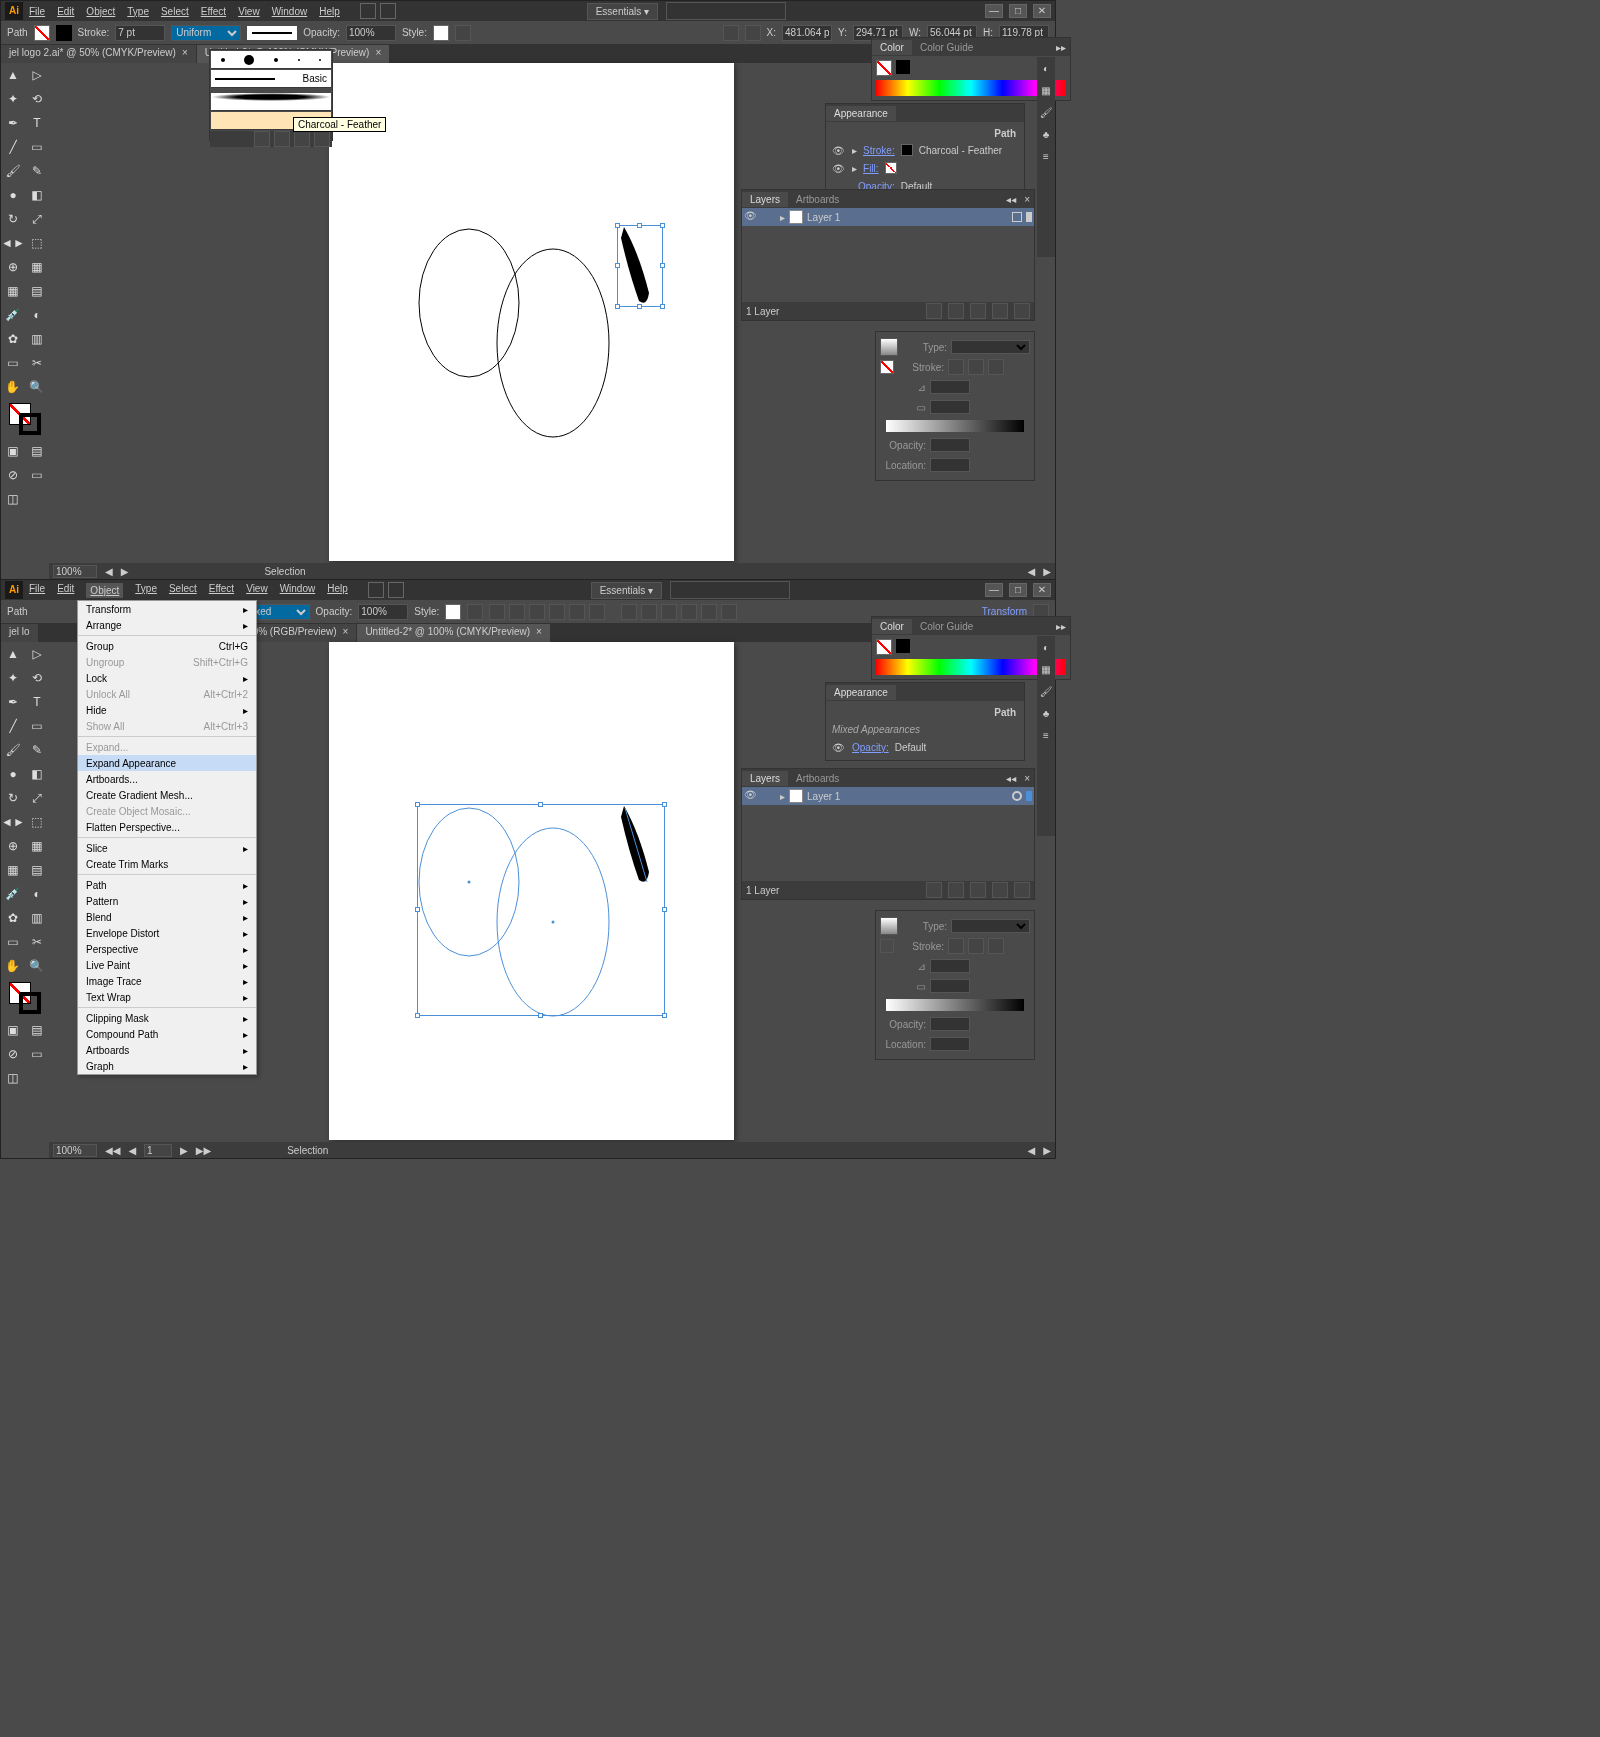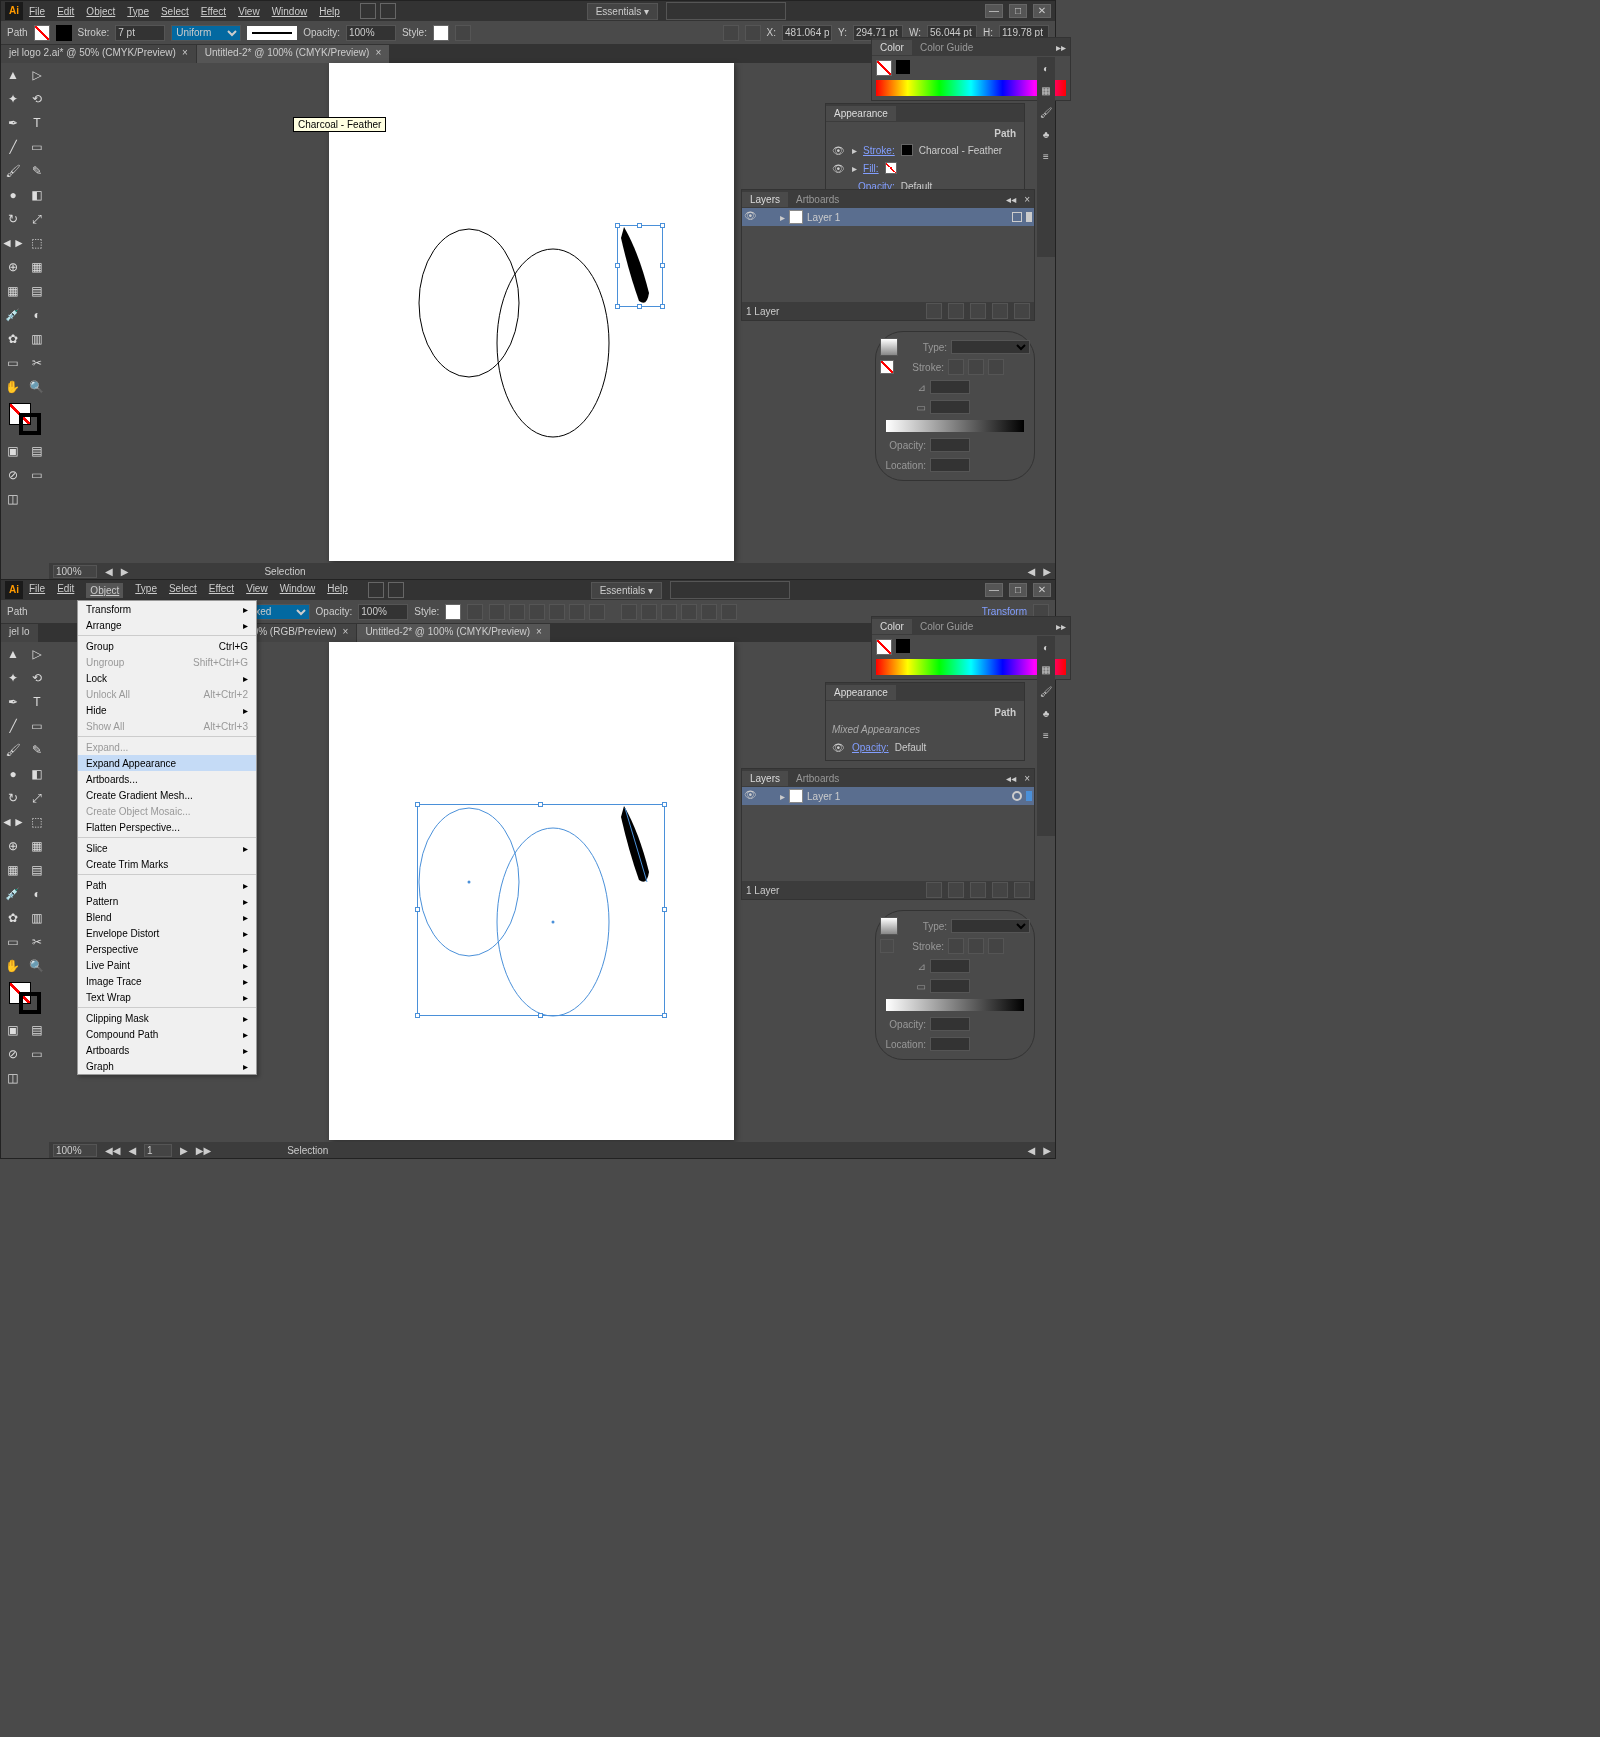--- a/index.html
+++ b/index.html
@@ -54,21 +54,21 @@
 .color-panel { width: 200px; }
 .spectrum { width: 100%; height: 16px; margin-top: 4px; background: linear-gradient(to right, #ff0000, #ffff00, #00ff00, #00ffff, #0000ff, #ff00ff, #ff0000); }
 .appearance-panel { width: 200px; }
 .app-row { display: flex; align-items: center; height: 18px; gap: 6px; padding: 0 2px; }
 .app-eye { width: 14px; }
 .app-link { color: #829eff; text-decoration: underline; cursor: pointer; }
 .layers-panel { position: absolute; top: 188px; right: 20px; width: 294px; }
 .layer-row { display: flex; align-items: center; height: 18px; background: #5a6e8f; padding: 0 2px; gap: 4px; }
 .layer-toggle { width: 14px; height: 14px; }
 .layers-footer { height: 18px; background: #3c3c3c; display: flex; align-items: center; padding: 0 4px; gap: 6px; }
-.gradient-panel { position: absolute; top: 330px; right: 20px; width: 160px; border-radius: 28px; }
+.gradient-panel { position: absolute; top: 330px; right: 20px; width: 160px; }
 .grad-row { display: flex; align-items: center; height: 18px; gap: 4px; margin: 2px 0; }
 .grad-label { width: 46px; text-align: right; color: #999; }
 .grad-input { width: 40px; height: 14px; background: #333; border: 1px solid #555; }
 .grad-strip { width: 138px; height: 12px; margin: 4px auto; background: linear-gradient(to right, #fff, #000); }
 .status-bar { position: absolute; bottom: 0; left: 48px; right: 0; height: 16px; background: #3c3c3c; display: flex; align-items: center; font-size: 10px; padding: 0 4px; gap: 8px; }
 .zoom-field { width: 44px; background: #444; border: 1px solid #555; color: #ccc; padding: 0 2px; }
 .dropdown-menu { position: absolute; left: 76px; top: 20px; width: 180px; background: #f0f0f0; color: #000; border: 1px solid #999; box-shadow: 2px 2px 4px rgba(0,0,0,0.3); z-index: 20; font-size: 11px; }
 .menu-item { height: 16px; padding: 0 8px; display: flex; align-items: center; justify-content: space-between; cursor: default; }
 .menu-item:hover, .menu-item.highlighted { background: #c5dbf6; }
 .menu-item.disabled { color: #999; }
@@ -171,20 +171,45 @@
       <div class="fill-sw diag"></div>
       <div class="stroke-sw"></div>
     </div>
     <div class="tool">▣</div>
     <div class="tool">▤</div>
     <div class="tool">⊘</div>
     <div class="tool">▭</div>
     <div class="tool">◫</div>
   </div>
 
+  <div class="brush-panel">
+    <div class="brush-row">
+        <div class="brush-dots">
+          <div class="brush-dot"></div>
+          <div class="brush-dot big"></div>
+          <div class="brush-dot"></div>
+          <div class="brush-dot" style="width:2px;height:2px;"></div>
+          <div class="brush-dot" style="width:2px;height:2px;"></div>
+        </div>
+      </div>
+    <div class="brush-row" style="display:flex;align-items:center;justify-content:flex-end;padding:0 4px;color:#000;">
+        <div style="width:60px;height:2px;background:#000;margin-right:auto;"></div>
+        <span>Basic</span>
+      </div>
+    <div class="brush-row">
+        <div style="width:100%;height:8px;margin-top:5px;background:radial-gradient(ellipse,#000 40%,transparent 70%);"></div>
+      </div>
+    <div class="brush-row" style="background:#ffe4b5;"></div>
+    <div style="height:16px;background:#3c3c3c;display:flex;justify-content:flex-end;gap:4px;padding:0 2px;">
+      <div class="cb-btn"></div>
+      <div class="cb-btn"></div>
+      <div class="cb-btn"></div>
+      <div class="cb-btn"></div>
+    </div>
+  </div>
   <div class="brush-tooltip">Charcoal - Feather</div>
 
   <div class="pathfinder-panel panel">
     <div class="panel-titlebar">
       <div class="panel-tab">Transform</div>
       <div class="panel-tab">Align</div>
       <div class="panel-tab active">Pathfinder</div>
       <div style="margin-left:auto;padding:0 4px;">◂◂</div>
       <div style="padding:0 4px;">×</div>
     </div>

